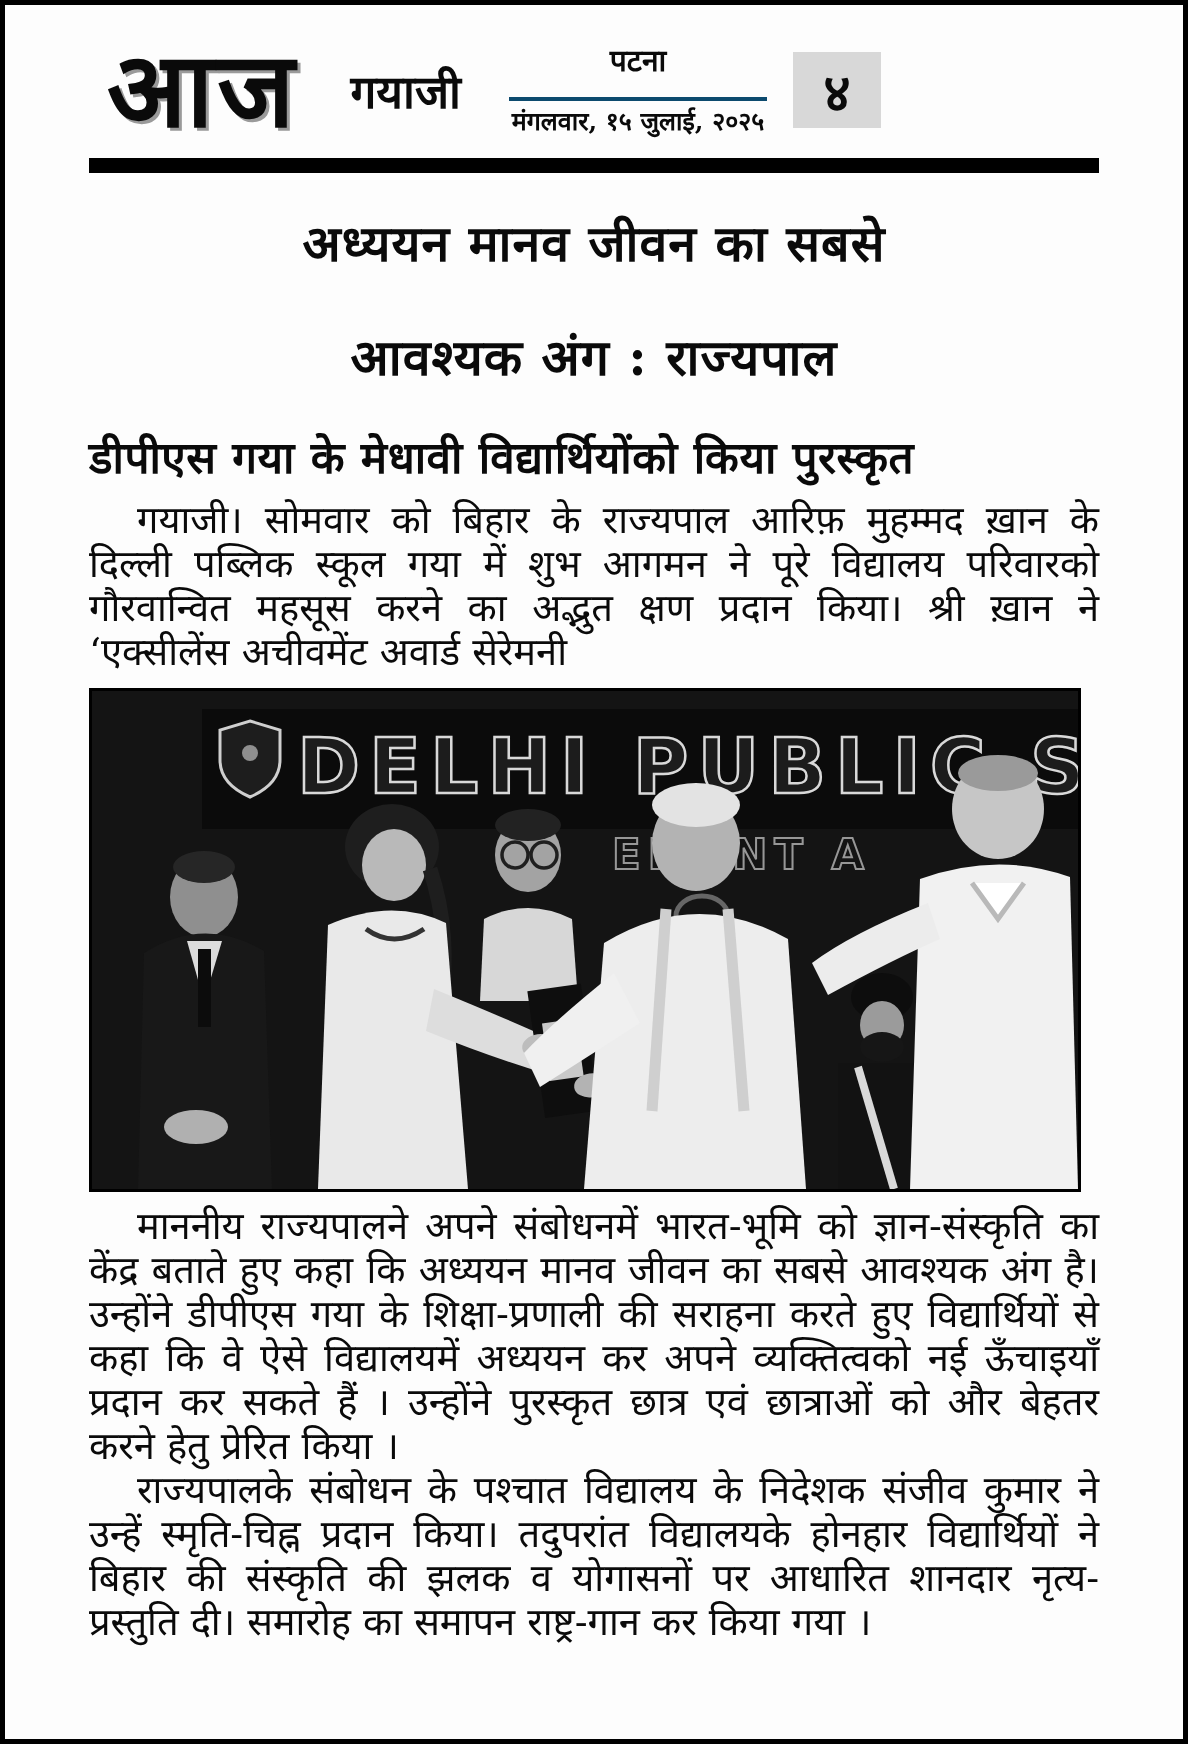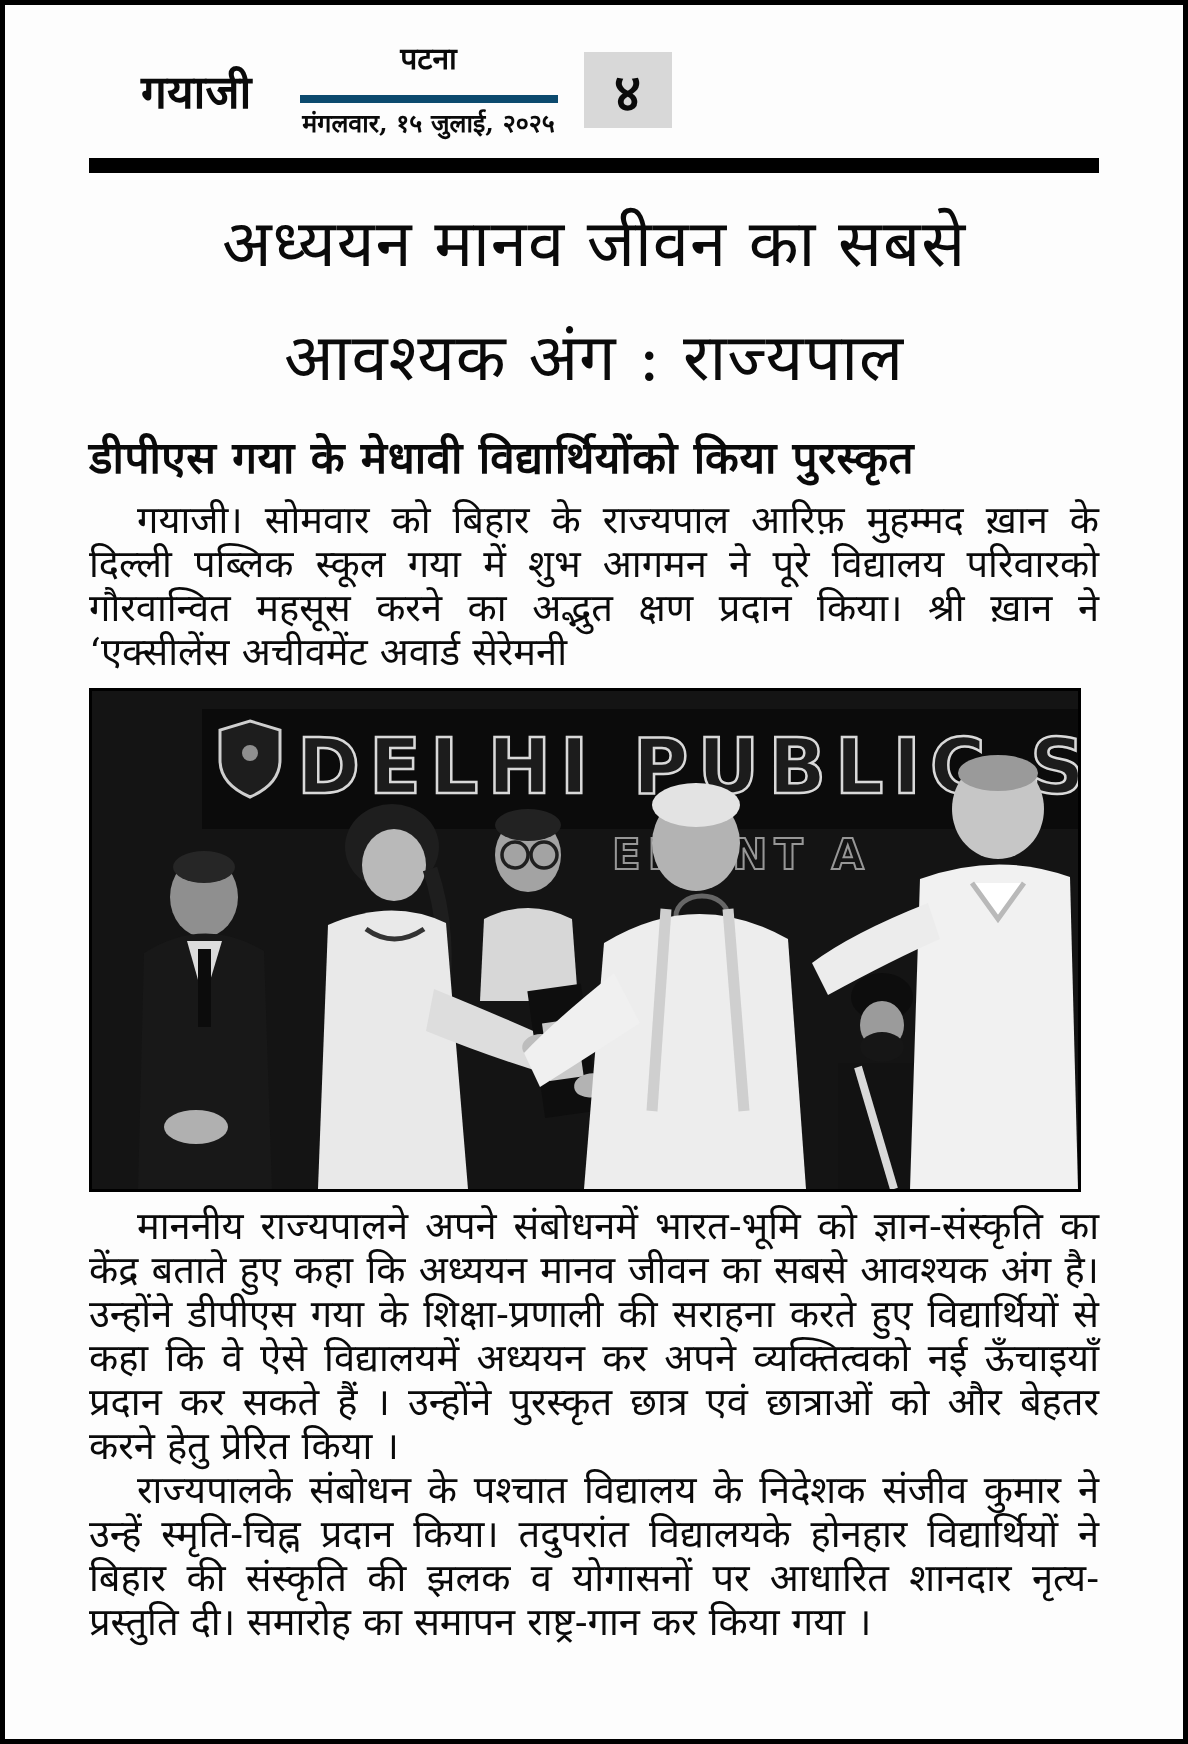--- a/index.html
+++ b/index.html
@@ -22,33 +22,33 @@
     font-size:104px;font-weight:900;line-height:1;
     letter-spacing:4px;
     padding-left:18px;
     text-shadow:3px 3px 0 #9a9a9a;
     white-space:nowrap;
   }
   .edition{font-size:46px;font-weight:bold;margin-left:52px;white-space:nowrap;}
   .dateblock{margin-left:48px;width:258px;text-align:center;}
   .city{font-size:30px;font-weight:bold;line-height:1.1;padding-bottom:20px;}
   .dateline{
-    font-size:25px;font-weight:bold;border-top:8px solid #0c4a6e;
+    font-size:25px;font-weight:bold;border-top:4px solid #0c4a6e;
     padding-top:7px;white-space:nowrap;line-height:1.1;
   }
   .pagebox{
     margin-left:26px;width:88px;height:76px;background:#d8d8d8;
     display:flex;align-items:center;justify-content:center;
     font-size:52px;font-weight:bold;flex:none;
   }
   .thick-rule{height:15px;background:#000;margin-top:9px;}
 
   
   .headline{
-    text-align:center;font-weight:normal;font-size:65px;
+    text-align:center;font-weight:bold;font-size:50px;
     line-height:114px;margin-top:14px;letter-spacing:1px;
   }
   .subhead{
     text-align:left;font-weight:bold;font-size:44px;
     line-height:1.3;margin-top:14px;letter-spacing:0.5px;
   }
 
   
   .body-copy{font-size:38px;line-height:44px;text-align:justify;margin-top:12px;}
   .body-copy p{margin:0;text-indent:48px;}
@@ -64,20 +64,21 @@
   }
   .photo-wrap svg{display:block;}
 </style>
 </head>
 <body>
 
 <div class="page">
   <div class="inner">
 
     <div class="masthead">
+      <div class="brand-logo">आज</div>
       <div class="edition">गयाजी</div>
       <div class="dateblock">
         <div class="city">पटना</div>
         <div class="dateline">मंगलवार, १५ जुलाई, २०२५</div>
       </div>
       <div class="pagebox">४</div>
     </div>
 
     <div class="thick-rule"></div>
 

